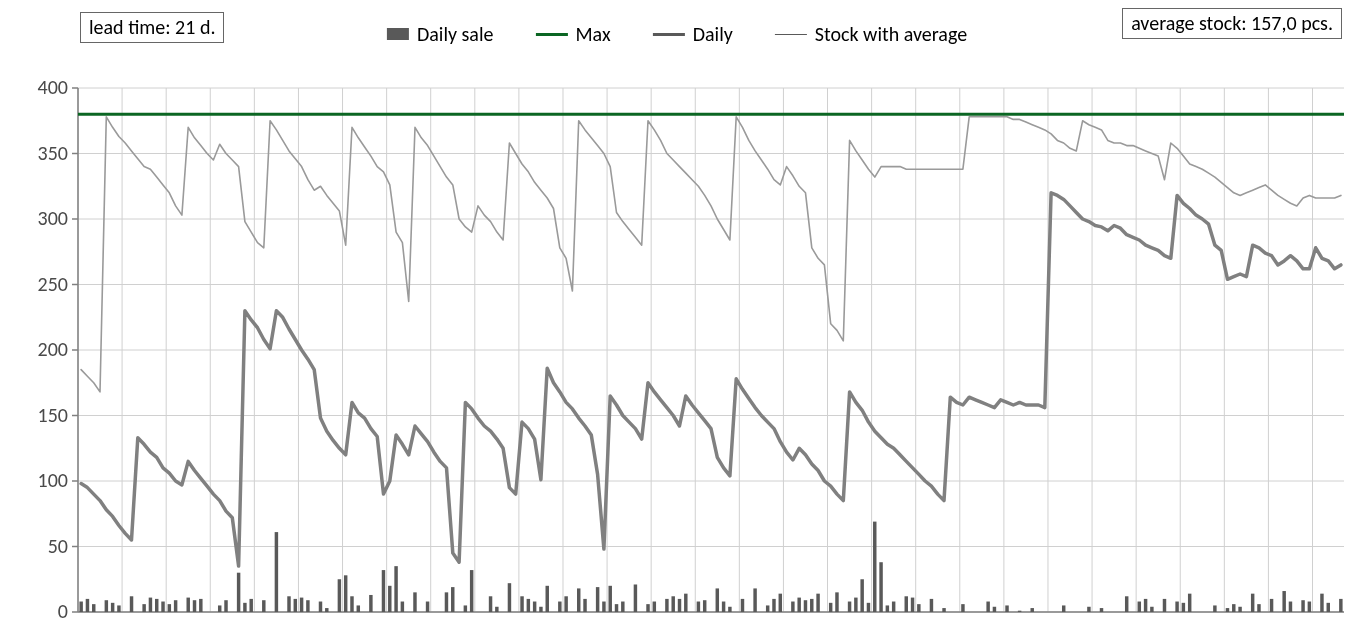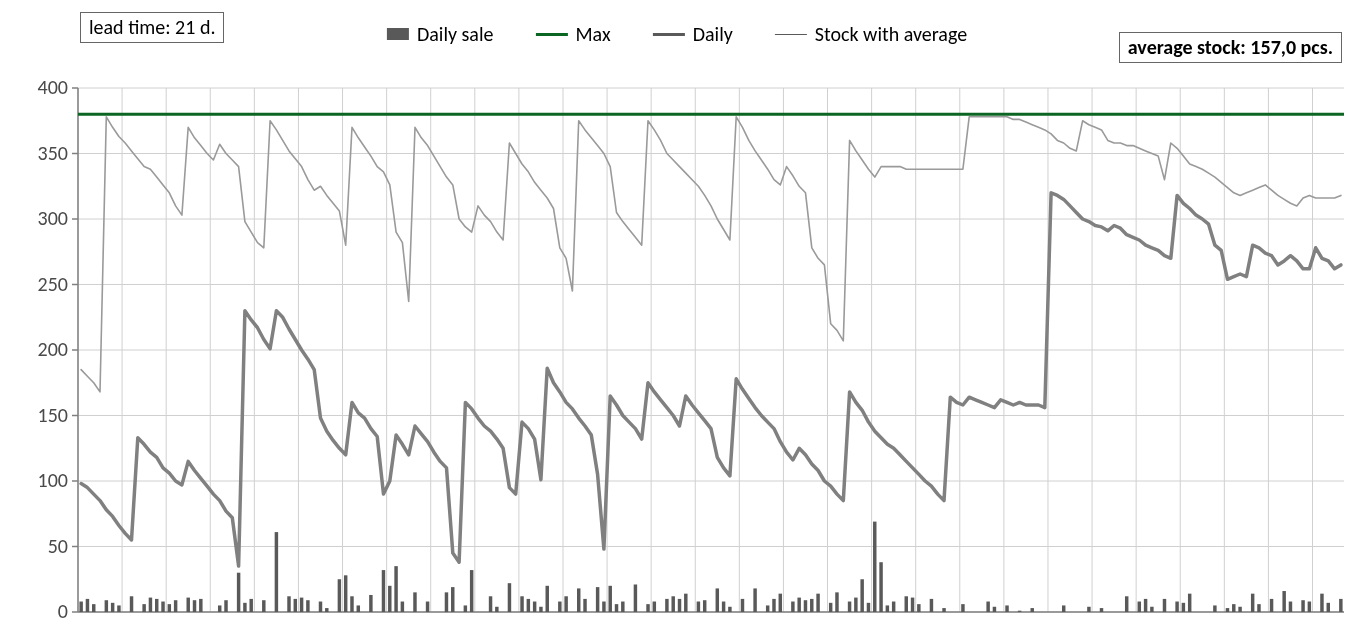--- a/index.html
+++ b/index.html
@@ -24,21 +24,21 @@
   .info-box {
     position: absolute;
     background: #fff;
     border: 1px solid #666;
     padding: 2px 8px;
     line-height: 1.25;
     font-size: 20px;
   }
   .info-box span { display: block; }
   #box-left  { left: 80px;  top: 12px; }
-  #box-right { right: 12px; top: 32px; font-weight: bold; }
+  #box-right { right: 12px; top: 8px; }
   #box-right span { display: inline; }
   .legend {
     position: absolute;
     top: 22px;
     left: 50%;
     transform: translateX(-50%);
     display: flex;
     flex-direction: row;
     align-items: center;
     gap: 42px;

